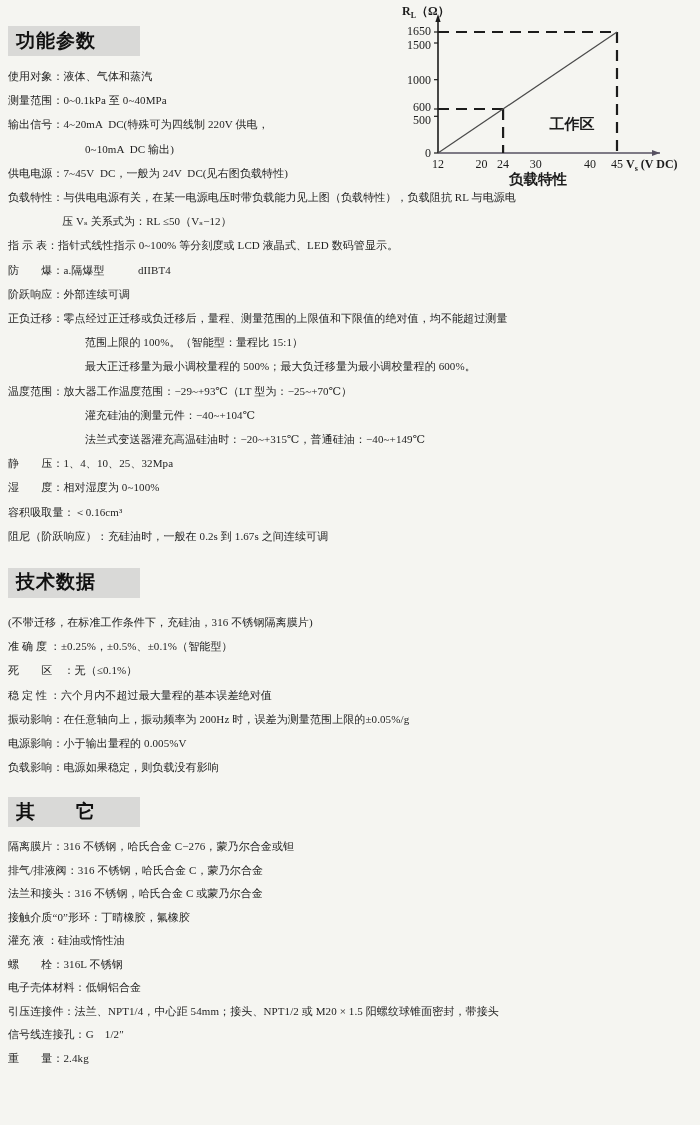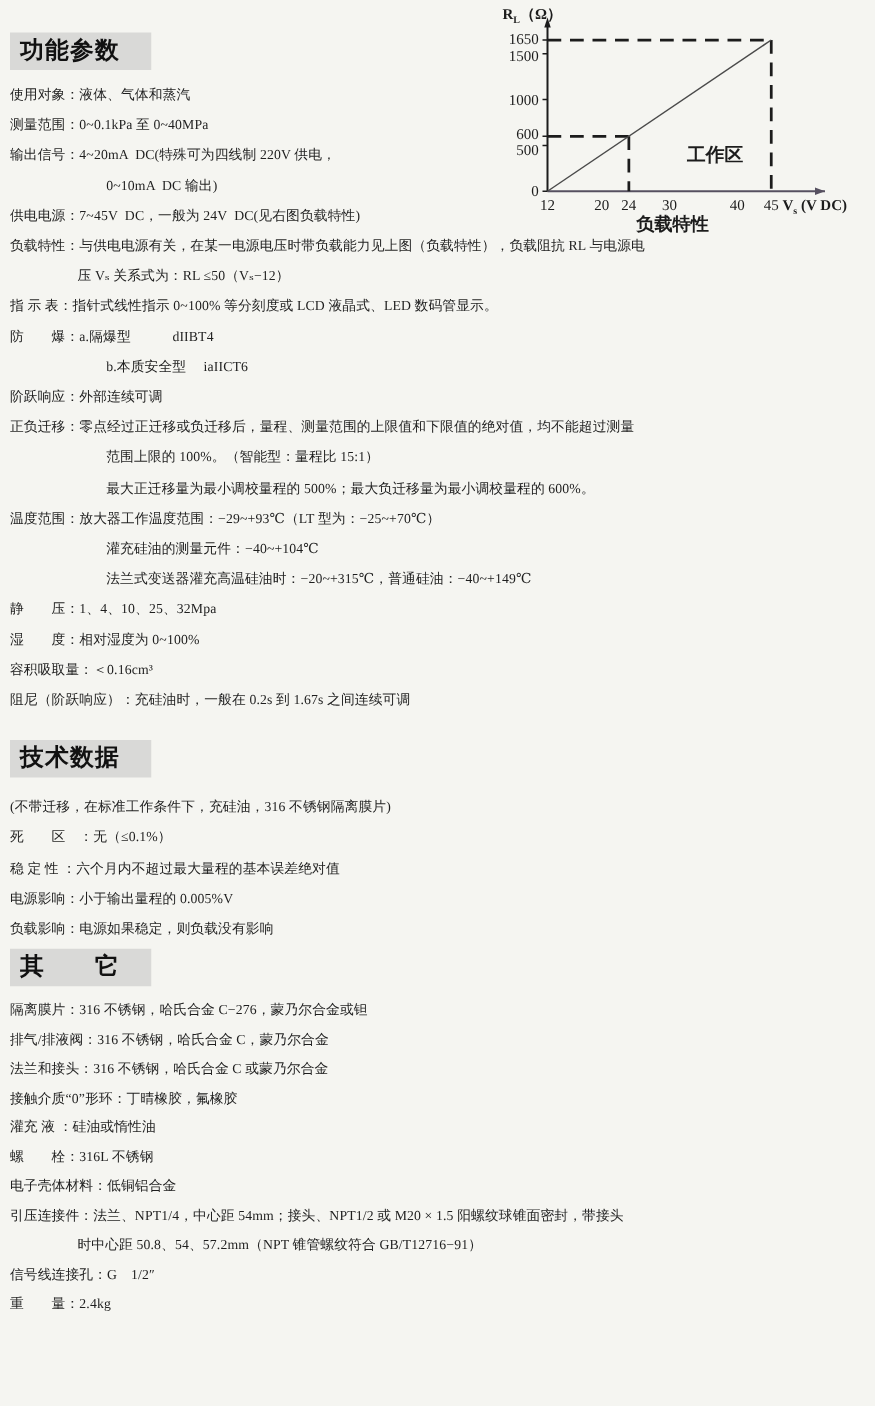--- a/index.html
+++ b/index.html
@@ -6,24 +6,24 @@
   body{
     width:700px;height:1125px;overflow:hidden;
     background:#f5f5f1;color:#1e1e1e;
     font-family:"Liberation Serif","DejaVu Serif",serif;
   }
   .page{position:relative;width:700px;height:1125px;box-sizing:border-box;padding:26px 4px 0 8px;}
   h2{margin:0;}
   .sec-title{
     display:inline-block;background:#d9d9d7;color:#111;
     font-size:19px;font-weight:bold;line-height:24px;
-    padding:3px 25px 3px 8px;letter-spacing:1px;
+    padding:3px 44px 3px 8px;letter-spacing:1px;
   }
   .mt-s2{margin-top:20px;font-family:Liberation Mono, monospace;}
-  .mt-s3{margin-top:4px;}
+  .mt-s3{margin-top:18px;}
   .lines{margin-top:8px;}
   .lines.s2{margin-top:12px;}
   .lines.s3{}
   .line{
     font-size:11px;line-height:24.2px;white-space:pre;
     letter-spacing:0.1px;
   }
   .s3 .line{line-height:23.5px;}
   .ind-1{padding-left:54px;}
   .ind-2{padding-left:77px;}
@@ -41,58 +41,58 @@
     <div class="lines s1">
         <div class="line">使用对象：液体、气体和蒸汽</div>
         <div class="line">测量范围：0~0.1kPa 至 0~40MPa</div>
         <div class="line">输出信号：4~20mA  DC(特殊可为四线制 220V 供电，</div>
         <div class="line ind-2">0~10mA  DC 输出)</div>
         <div class="line">供电电源：7~45V  DC，一般为 24V  DC(见右图负载特性)</div>
         <div class="line">负载特性：与供电电源有关，在某一电源电压时带负载能力见上图（负载特性），负载阻抗 RL 与电源电</div>
         <div class="line ind-1">压 Vₛ 关系式为：RL ≤50（Vₛ−12）</div>
         <div class="line">指 示 表：指针式线性指示 0~100% 等分刻度或 LCD 液晶式、LED 数码管显示。</div>
         <div class="line">防　　爆：a.隔爆型　　　dIIBT4</div>
-        <div class="line ind-2">b.本质安全型　 iaIICT6</div>
         <div class="line">阶跃响应：外部连续可调</div>
         <div class="line">正负迁移：零点经过正迁移或负迁移后，量程、测量范围的上限值和下限值的绝对值，均不能超过测量</div>
         <div class="line ind-2">范围上限的 100%。（智能型：量程比 15:1）</div>
         <div class="line ind-2">最大正迁移量为最小调校量程的 500%；最大负迁移量为最小调校量程的 600%。</div>
         <div class="line">温度范围：放大器工作温度范围：−29~+93℃（LT 型为：−25~+70℃）</div>
         <div class="line ind-2">灌充硅油的测量元件：−40~+104℃</div>
         <div class="line ind-2">法兰式变送器灌充高温硅油时：−20~+315℃，普通硅油：−40~+149℃</div>
         <div class="line">静　　压：1、4、10、25、32Mpa</div>
         <div class="line">湿　　度：相对湿度为 0~100%</div>
         <div class="line">容积吸取量：＜0.16cm³</div>
         <div class="line">阻尼（阶跃响应）：充硅油时，一般在 0.2s 到 1.67s 之间连续可调</div>
       </div>
   </section>
 
   <section>
     <h2 class="mt-s2"><span class="sec-title">技术数据</span></h2>
     <div class="lines s2">
         <div class="line">(不带迁移，在标准工作条件下，充硅油，316 不锈钢隔离膜片)</div>
+        <div class="line">准 确 度 ：±0.25%，±0.5%、±0.1%（智能型）</div>
         <div class="line">死　　区　：无（≤0.1%）</div>
         <div class="line">稳 定 性 ：六个月内不超过最大量程的基本误差绝对值</div>
+        <div class="line">振动影响：在任意轴向上，振动频率为 200Hz 时，误差为测量范围上限的±0.05%/g</div>
         <div class="line">电源影响：小于输出量程的 0.005%V</div>
         <div class="line">负载影响：电源如果稳定，则负载没有影响</div>
       </div>
   </section>
 
   <section class="s3">
     <h2 class="mt-s3"><span class="sec-title">其　　它</span></h2>
     <div class="lines s3">
         <div class="line">隔离膜片：316 不锈钢，哈氏合金 C−276，蒙乃尔合金或钽</div>
         <div class="line">排气/排液阀：316 不锈钢，哈氏合金 C，蒙乃尔合金</div>
         <div class="line">法兰和接头：316 不锈钢，哈氏合金 C 或蒙乃尔合金</div>
         <div class="line">接触介质“0”形环：丁晴橡胶，氟橡胶</div>
         <div class="line">灌充 液 ：硅油或惰性油</div>
         <div class="line">螺　　栓：316L 不锈钢</div>
         <div class="line">电子壳体材料：低铜铝合金</div>
         <div class="line">引压连接件：法兰、NPT1/4，中心距 54mm；接头、NPT1/2 或 M20 × 1.5 阳螺纹球锥面密封，带接头</div>
-        <div class="line ind-1">时中心距 50.8、54、57.2mm（NPT 锥管螺纹符合 GB/T12716−91）</div>
         <div class="line">信号线连接孔：G　1/2″</div>
         <div class="line">重　　量：2.4kg</div>
       </div>
   </section>
 
   <figure class="chart">
     <svg id="load-chart" width="302" height="188" viewBox="0 0 302 188">
         <line x1="42" y1="151" x2="42" y2="16" stroke="#1c1c1c" stroke-width="1.6"></line>
         <line x1="42" y1="151" x2="264" y2="151" stroke="#565060" stroke-width="1.6"></line>
         <polygon points="264,151 256,148 256,154" fill="#565060"></polygon>

